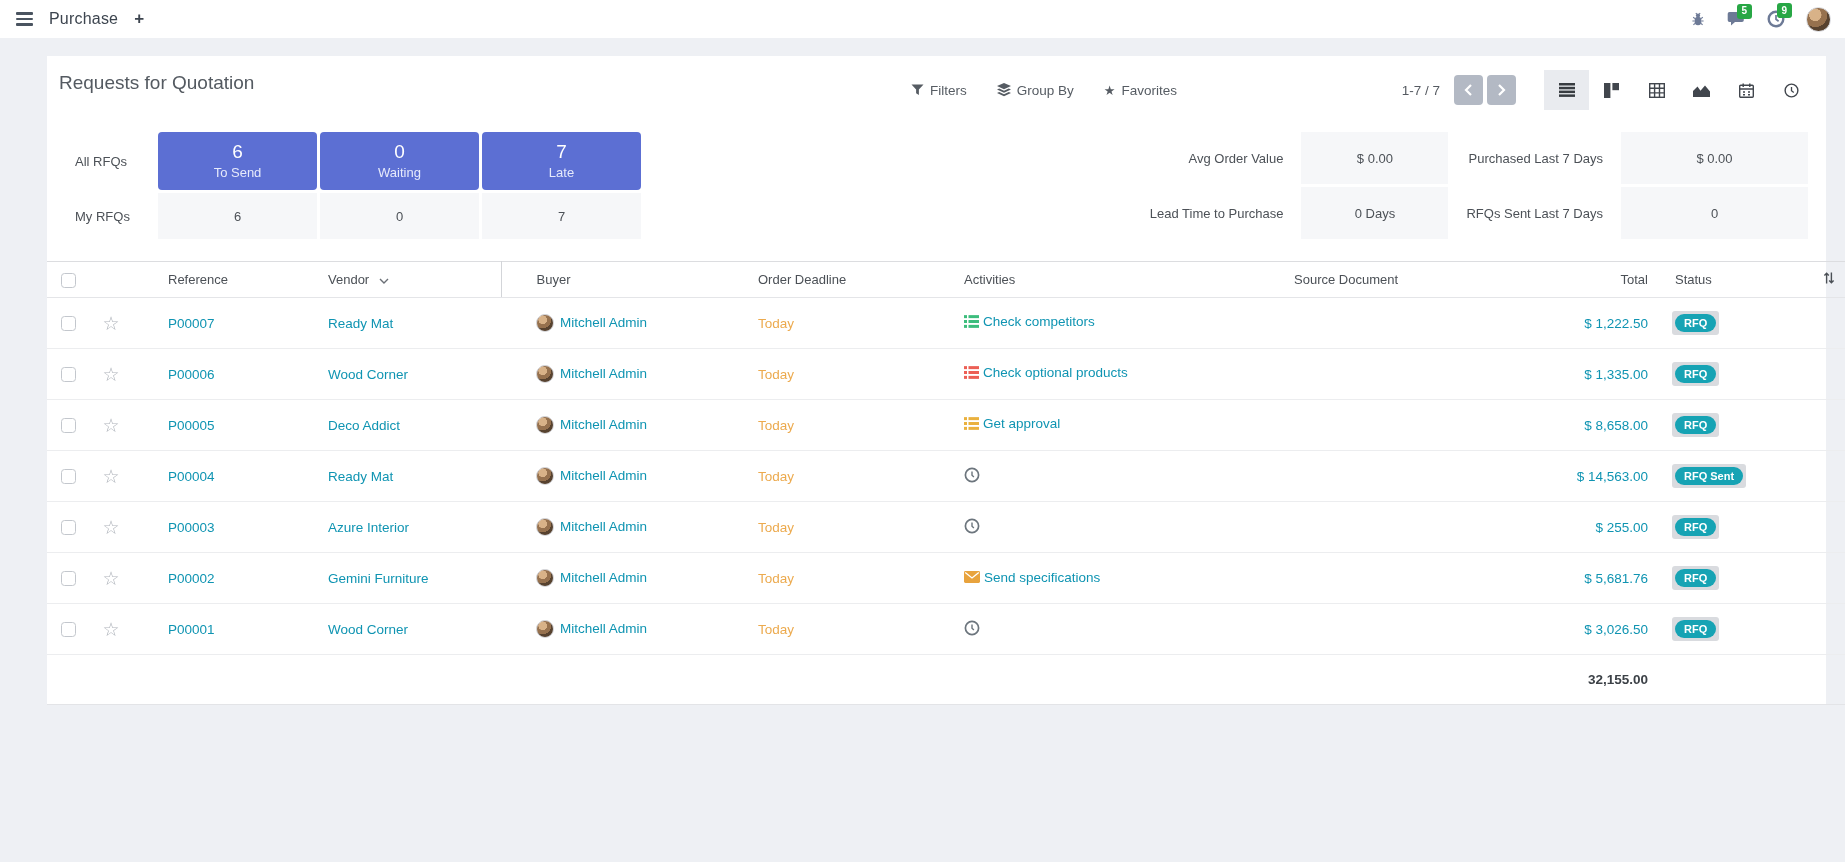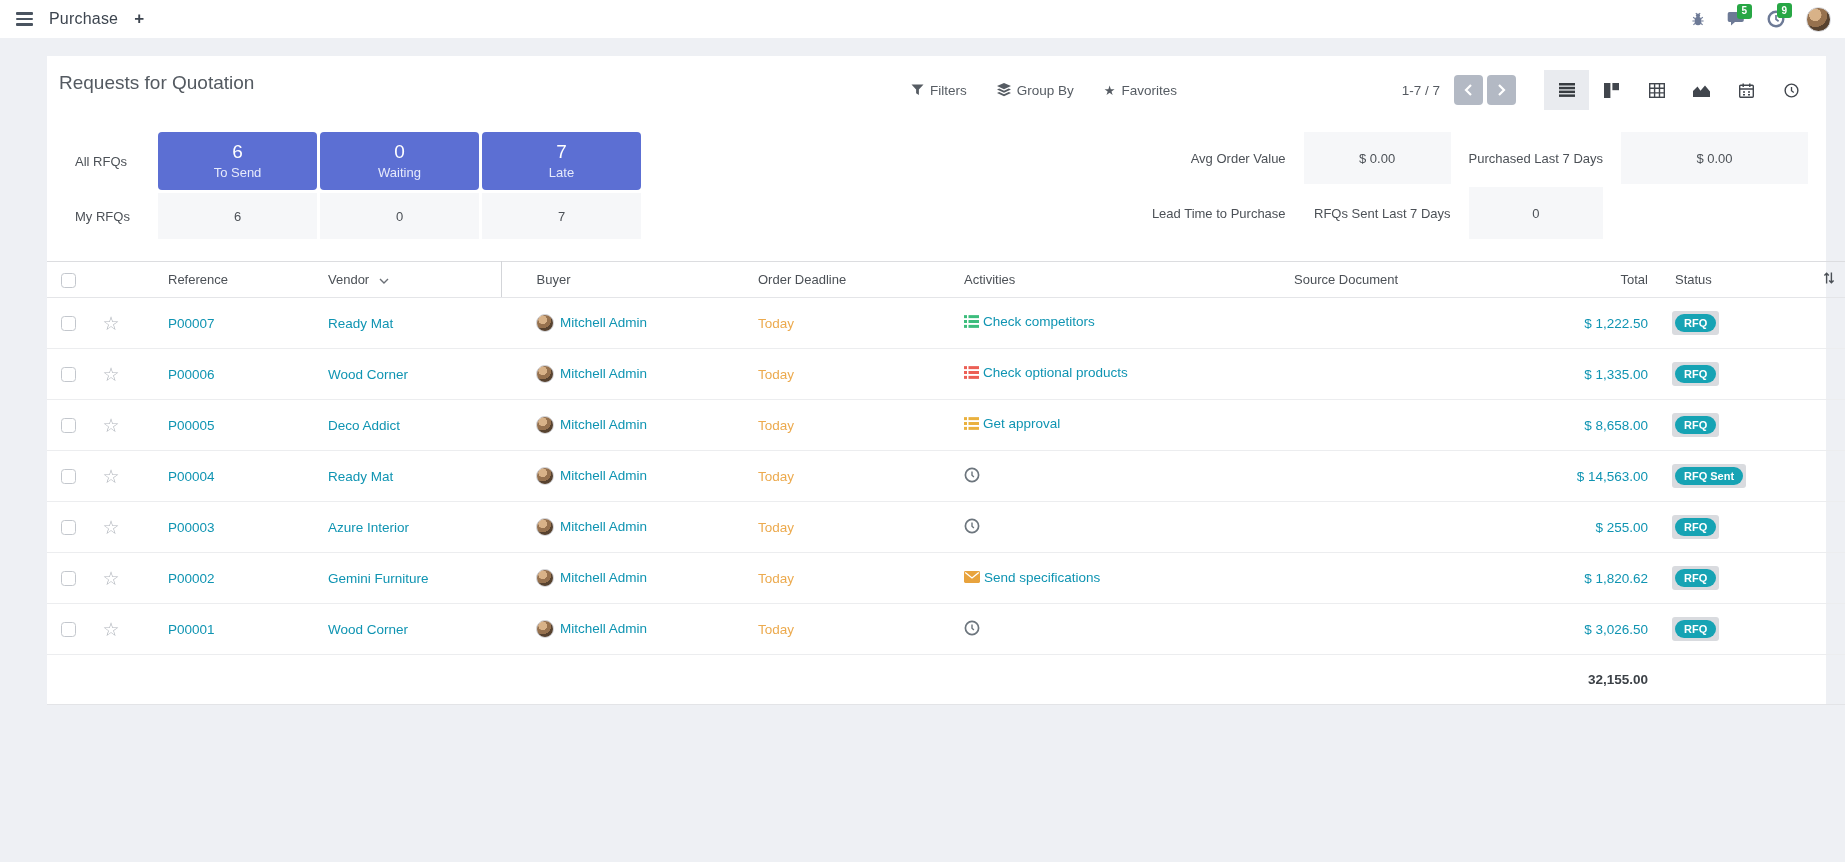--- a/index.html
+++ b/index.html
@@ -217,20 +217,21 @@
       <div class="dash-box">6</div>
       <div class="dash-box">0</div>
       <div class="dash-box">7</div>
     </div>
     <div class="stats">
       <div class="stat-label">Avg Order Value</div>
       <div class="stat-value">$ 0.00</div>
       <div class="stat-label">Purchased Last 7 Days</div>
       <div class="stat-value">$ 0.00</div>
       <div class="stat-label">Lead Time to Purchase</div>
+      <div class="stat-value">0 Days</div>
       <div class="stat-label">RFQs Sent Last 7 Days</div>
       <div class="stat-value">0</div>
     </div>
   </div>
 
   <table class="rfq">
     <colgroup>
           <col class="c1">
           <col class="c2">
           <col class="c3">
@@ -433,21 +434,21 @@
       <span class="act-wrap">
 
         <svg width="16" height="12" viewBox="0 0 16 12" fill="currentColor" style="color: rgb(232, 163, 61);">
                   <rect width="16" height="12" rx="1.4"></rect>
                   <path d="M1.2 1.6 L8 7 L14.8 1.6" stroke="#fff" stroke-width="1.3" fill="none"></path>
                 </svg>
         <span class="link">Send specifications</span>
       </span>
     </td>
     <td class="pad"><span></span></td>
-    <td class="c-total"><span class="link">$ 1,820.62</span></td>
+    <td class="c-total"><span class="link">$ 5,681.76</span></td>
     <td style="padding-left:18px;">
       <span class="status-wrap"><span class="status-pill">RFQ</span></span>
     </td>
     <td></td>
   </tr>
 
   <tr>
     <td class="c-check"><span class="cb"></span></td>
     <td style="text-align:center;"><span class="star">☆</span></td>
     <td class="pad"><span class="link">P00001</span></td>

